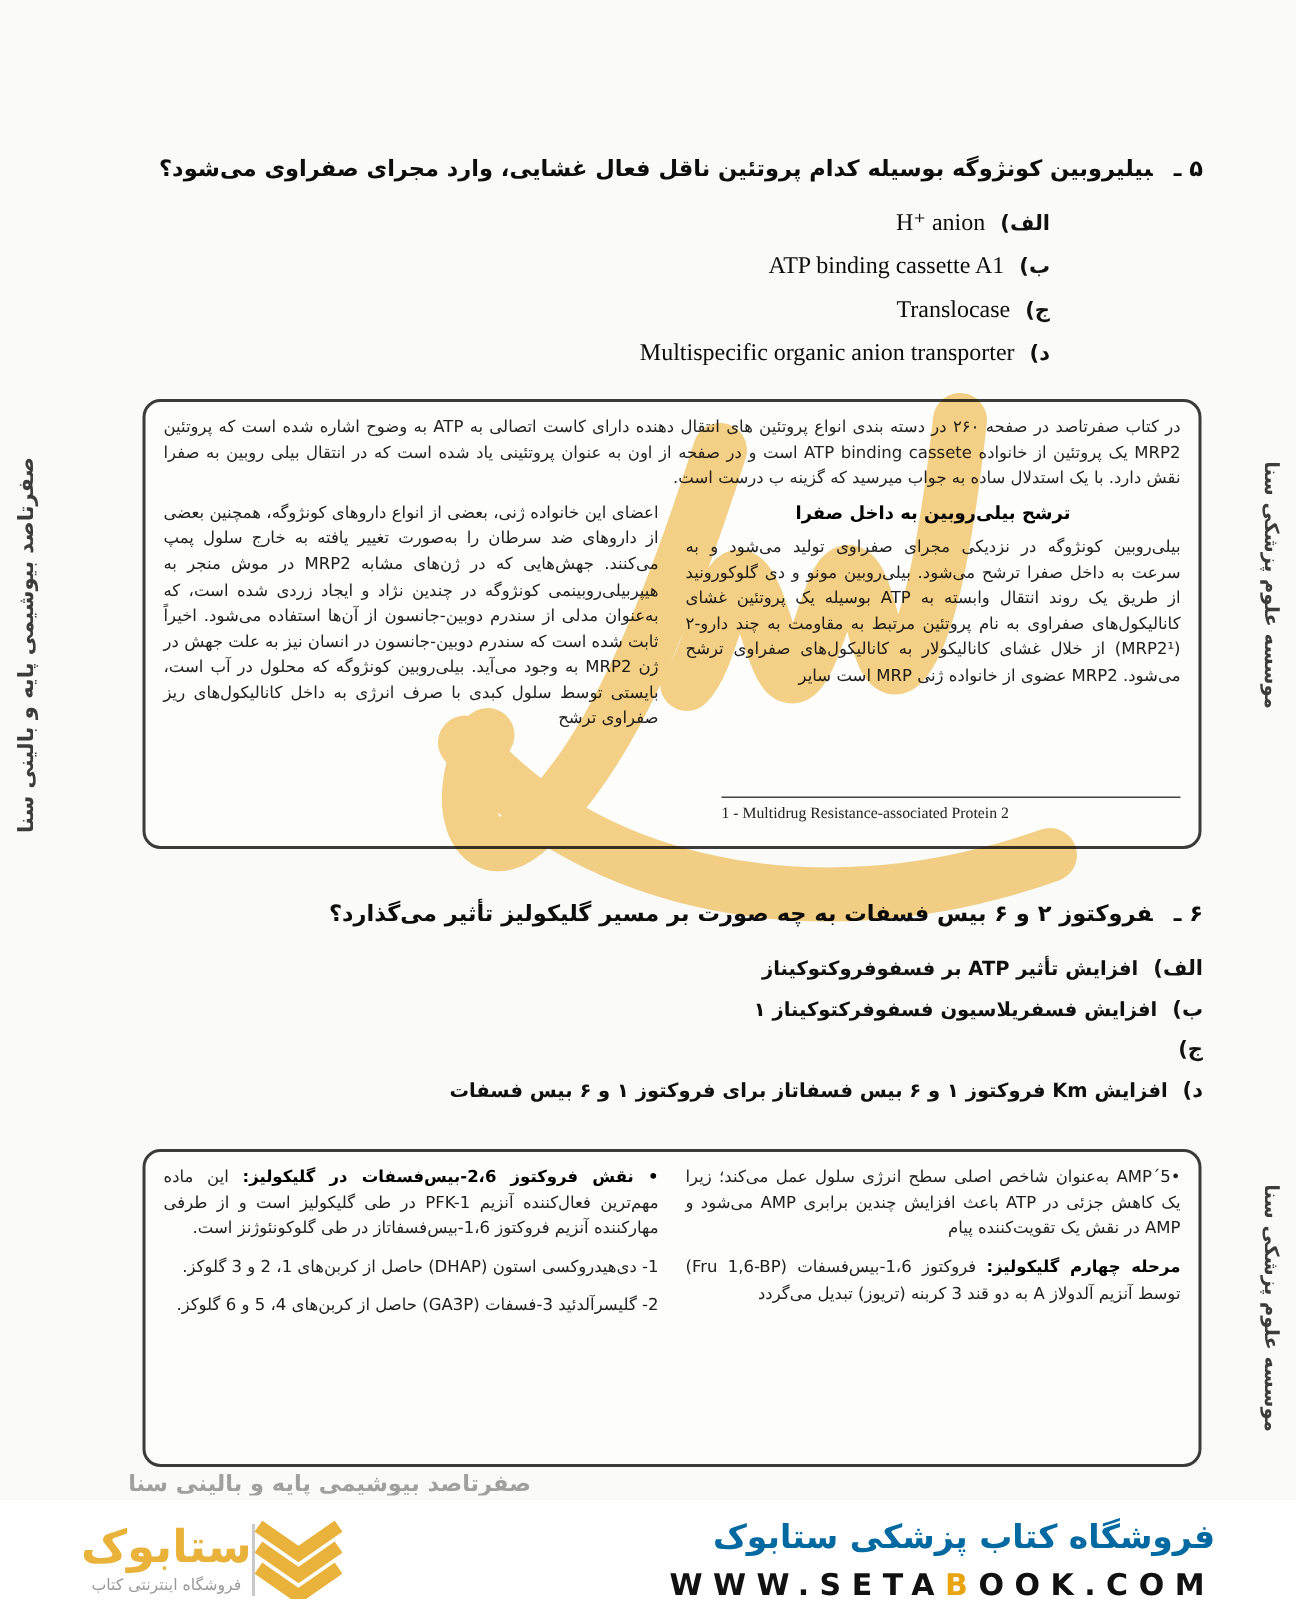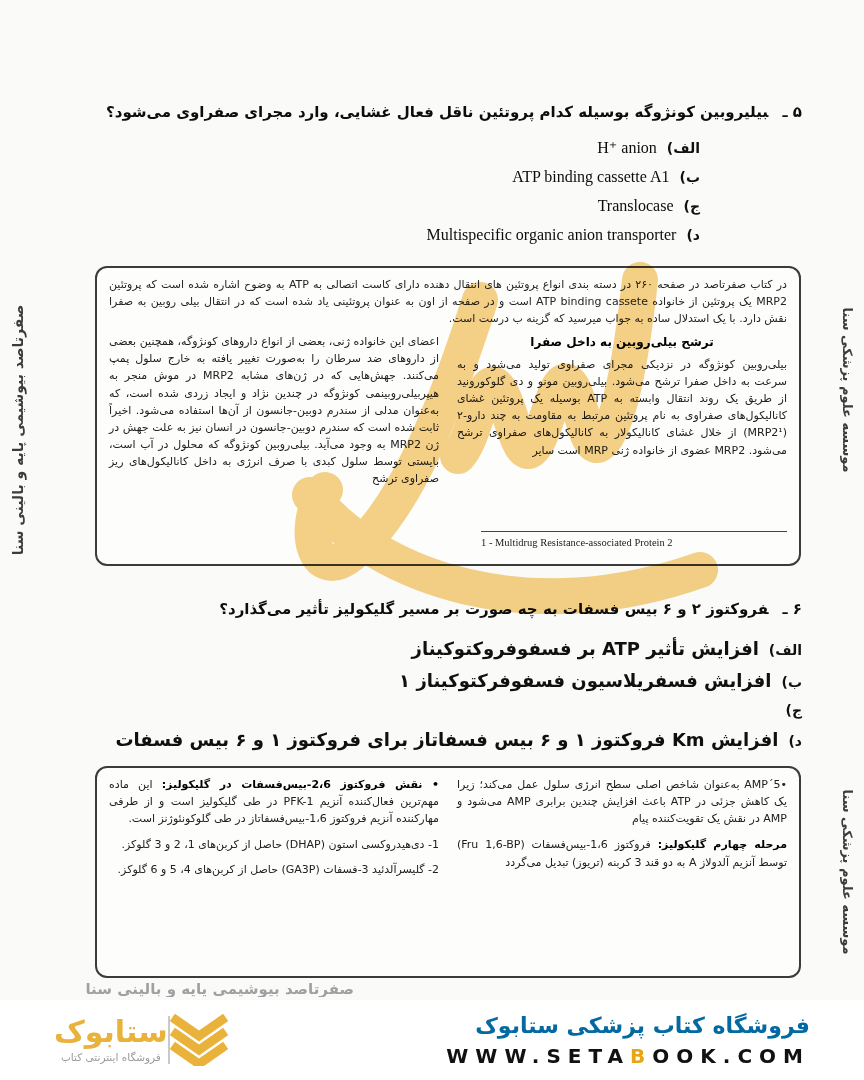--- a/index.html
+++ b/index.html
@@ -23,21 +23,21 @@
   .q6 { top:600px; }
   .q-num { margin-left:14px; }
 
   .options { position:absolute; direction:rtl; display:flex; flex-direction:column; }
   .opt-row { display:flex; direction:rtl; align-items:baseline; gap:10px; }
   .opt-label { font-weight:bold; font-size:14px; color:#111;text-align:right; }
   .q5-options { top:138px; right:164px; gap:11px; }
   .q5-options .opt-text { font-family:"Liberation Serif", serif; font-size:16px;
     direction:ltr; unicode-bidi:embed; color:#0c0c0c; }
   .q6-options { top:638px; right:62px; gap:11px; }
-  .q6-options .opt-text { font-weight:bold; font-size:18px; color:#101010; }
+  .q6-options .opt-text { font-weight:bold; font-size:13px; color:#101010; }
 
   
   .ex-box { position:absolute; left:95px; width:706px; border:2.5px solid #3b3b3b;
     border-radius:12px; background:rgba(255,255,255,.6); direction:rtl;
     padding:8px 12px; overflow:hidden; }
   .box1 { top:266px; height:300px; }
   .box2 { top:766px; height:212px; }
 
   .intro { font-size:11px; line-height:1.55; text-align:justify; color:#242424;
     margin-bottom:6px; }

